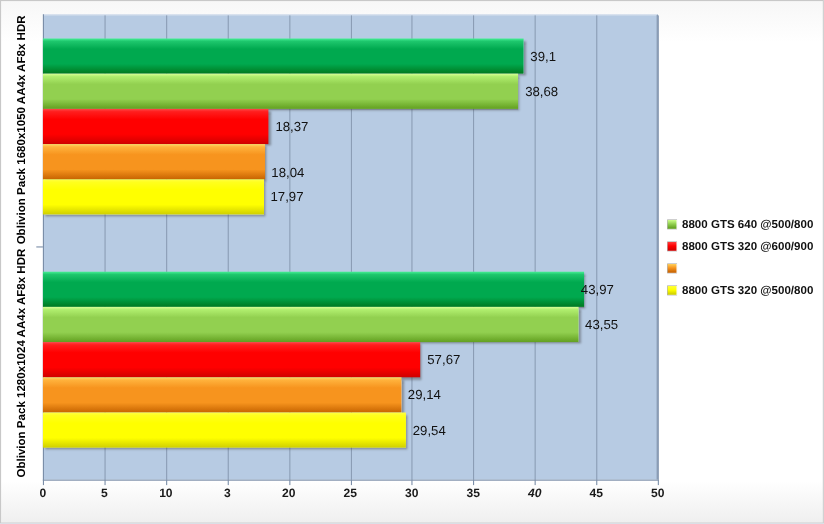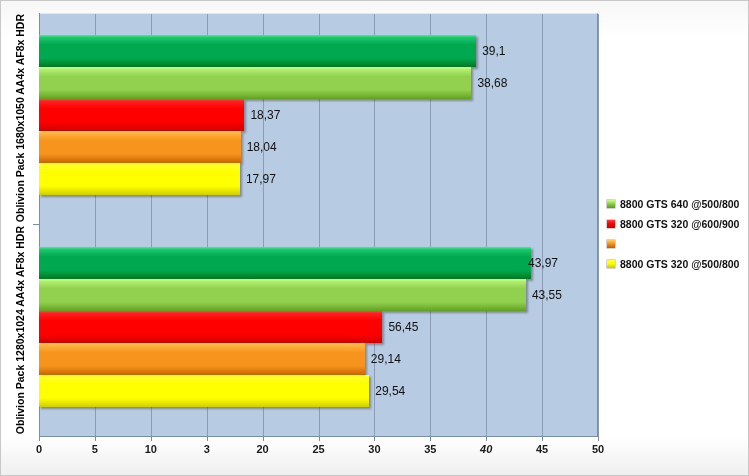--- a/index.html
+++ b/index.html
@@ -130,29 +130,29 @@
   </div>
 
   <div id="bars-layer">
       <div class="bar" style="left: 38px; top: 34px; width: 437.138px; height: 32px; background: linear-gradient(rgb(70, 239, 149) 0%, rgb(30, 199, 109) 8%, rgb(0, 169, 79) 30%, rgb(0, 169, 79) 72%, rgb(0, 121, 31) 100%);"></div>
       <div class="bar-label" style="left: 481.138px; top: 50px;">39,1</div>
       <div class="bar" style="left: 38px; top: 66px; width: 432.442px; height: 32px; background: linear-gradient(rgb(216, 255, 150) 0%, rgb(176, 238, 110) 8%, rgb(146, 208, 80) 30%, rgb(146, 208, 80) 72%, rgb(98, 160, 32) 100%);"></div>
       <div class="bar-label" style="left: 476.442px; top: 82px;">38,68</div>
       <div class="bar" style="left: 38px; top: 98px; width: 205.377px; height: 32px; background: linear-gradient(rgb(255, 70, 70) 0%, rgb(255, 30, 30) 8%, rgb(255, 0, 0) 30%, rgb(255, 0, 0) 72%, rgb(207, 0, 0) 100%);"></div>
       <div class="bar-label" style="left: 249.377px; top: 114px;">18,37</div>
       <div class="bar" style="left: 38px; top: 130px; width: 201.687px; height: 32px; background: linear-gradient(rgb(255, 218, 100) 0%, rgb(255, 178, 60) 8%, rgb(247, 148, 30) 30%, rgb(247, 148, 30) 72%, rgb(199, 100, 0) 100%);"></div>
-      <div class="bar-label" style="left: 245.687px; top: 146px;">18,04</div>
+      <div class="bar-label" style="left: 245.687px; top: 156px;">18,04</div>
       <div class="bar" style="left: 38px; top: 162px; width: 200.905px; height: 32px; background: linear-gradient(rgb(255, 255, 70) 0%, rgb(255, 255, 30) 8%, rgb(255, 255, 0) 30%, rgb(255, 255, 0) 72%, rgb(207, 207, 0) 100%);"></div>
       <div class="bar-label" style="left: 244.905px; top: 178px;">17,97</div>
       <div class="bar" style="left: 38px; top: 245.5px; width: 491.585px; height: 32px; background: linear-gradient(rgb(70, 239, 149) 0%, rgb(30, 199, 109) 8%, rgb(0, 169, 79) 30%, rgb(0, 169, 79) 72%, rgb(0, 121, 31) 100%);"></div>
       <div class="bar-label" style="left: 507px; top: 261.5px; margin-left: 20px;">43,97</div>
       <div class="bar" style="left: 38px; top: 277.5px; width: 486.889px; height: 32px; background: linear-gradient(rgb(216, 255, 150) 0%, rgb(176, 238, 110) 8%, rgb(146, 208, 80) 30%, rgb(146, 208, 80) 72%, rgb(98, 160, 32) 100%);"></div>
       <div class="bar-label" style="left: 530.889px; top: 293.5px;">43,55</div>
       <div class="bar" style="left: 38px; top: 309.5px; width: 343.45px; height: 32px; background: linear-gradient(rgb(255, 70, 70) 0%, rgb(255, 30, 30) 8%, rgb(255, 0, 0) 30%, rgb(255, 0, 0) 72%, rgb(207, 0, 0) 100%);"></div>
-      <div class="bar-label" style="left: 387.45px; top: 325.5px;">56,45</div>
+      <div class="bar-label" style="left: 387.45px; top: 325.5px;">57,67</div>
       <div class="bar" style="left: 38px; top: 341.5px; width: 325.785px; height: 32px; background: linear-gradient(rgb(255, 218, 100) 0%, rgb(255, 178, 60) 8%, rgb(247, 148, 30) 30%, rgb(247, 148, 30) 72%, rgb(199, 100, 0) 100%);"></div>
       <div class="bar-label" style="left: 369.785px; top: 357.5px;">29,14</div>
       <div class="bar" style="left: 38px; top: 373.5px; width: 330.257px; height: 32px; background: linear-gradient(rgb(255, 255, 70) 0%, rgb(255, 255, 30) 8%, rgb(255, 255, 0) 30%, rgb(255, 255, 0) 72%, rgb(207, 207, 0) 100%);"></div>
       <div class="bar-label" style="left: 374.257px; top: 389.5px;">29,54</div>
     </div>
 
   <div id="ticks-layer">
       <div class="tick-mark" style="left: 38px;"></div>
       <div class="tick-label" style="left: 38px;">0</div>
       <div class="tick-mark" style="left: 93.9px;"></div>

